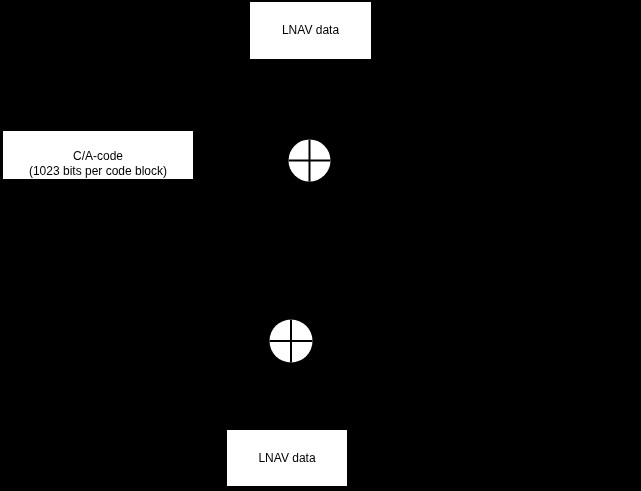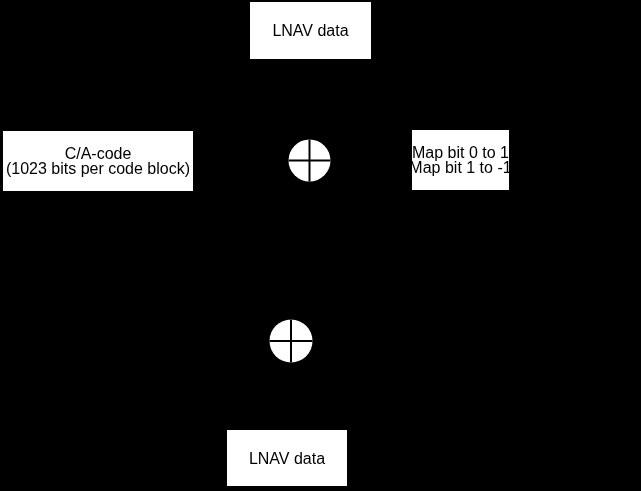--- a/index.html
+++ b/index.html
@@ -16,26 +16,26 @@
   }
   .node {
     position: absolute;
     background: var(--node_fill, #ffffff);
     color: var(--text_color, #000000);
     display: flex;
     flex-direction: column;
     align-items: center;
     justify-content: center;
     text-align: center;
-    font-size: 16px;
+    font-size: 12px;
     line-height: 15px;
     white-space: nowrap;
   }
   #node-lnav-top    { left: 250px; top: 2px;   width: 121px; height: 57px; }
-  #node-ca-code     { left: 3px;   top: 131px; width: 190px; height: 60px; }
+  #node-ca-code     { left: 3px;   top: 131px; width: 190px; height: 48px; justify-content: flex-end; }
   #node-map-bpsk    { left: 412px; top: 130px; width: 97px;  height: 60px; }
   #node-p-code      { left: 3px;   top: 320px; width: 190px; height: 59px; }
   #node-map-sqrt    { left: 349px; top: 313px; width: 137px; height: 59px; }
   #node-lnav-bottom { left: 227px; top: 430px; width: 120px; height: 56px; }
   .xor {
     position: absolute;
     display: block;
   }
   #xor-top    { left: 288px; top: 139px; }
   #xor-bottom { left: 269px; top: 319px; }
@@ -53,24 +53,20 @@
     <span>C/A-code</span>
     <span>(1023 bits per code block)</span>
   </div>
 
   <svg class="xor" id="xor-top" width="43" height="43" viewBox="0 0 43 43">
     <circle cx="21.5" cy="21.5" r="21" fill="#ffffff"></circle>
     <line x1="21.5" y1="0.5" x2="21.5" y2="42.5" stroke="#000000" stroke-width="2"></line>
     <line x1="0.5" y1="21.5" x2="42.5" y2="21.5" stroke="#000000" stroke-width="2"></line>
   </svg>
 
-  <div class="node" id="node-map-bpsk">
-    <span>Map bit 0 to 1</span>
-    <span>Map bit 1 to -1</span>
-  </div>
 
 
   <svg class="xor" id="xor-bottom" width="44" height="44" viewBox="0 0 44 44">
     <circle cx="22" cy="22" r="21.5" fill="#ffffff"></circle>
     <line x1="22" y1="0.5" x2="22" y2="43.5" stroke="#000000" stroke-width="2"></line>
     <line x1="0.5" y1="22" x2="43.5" y2="22" stroke="#000000" stroke-width="2"></line>
   </svg>
 
 
   <div class="node" id="node-lnav-bottom">

